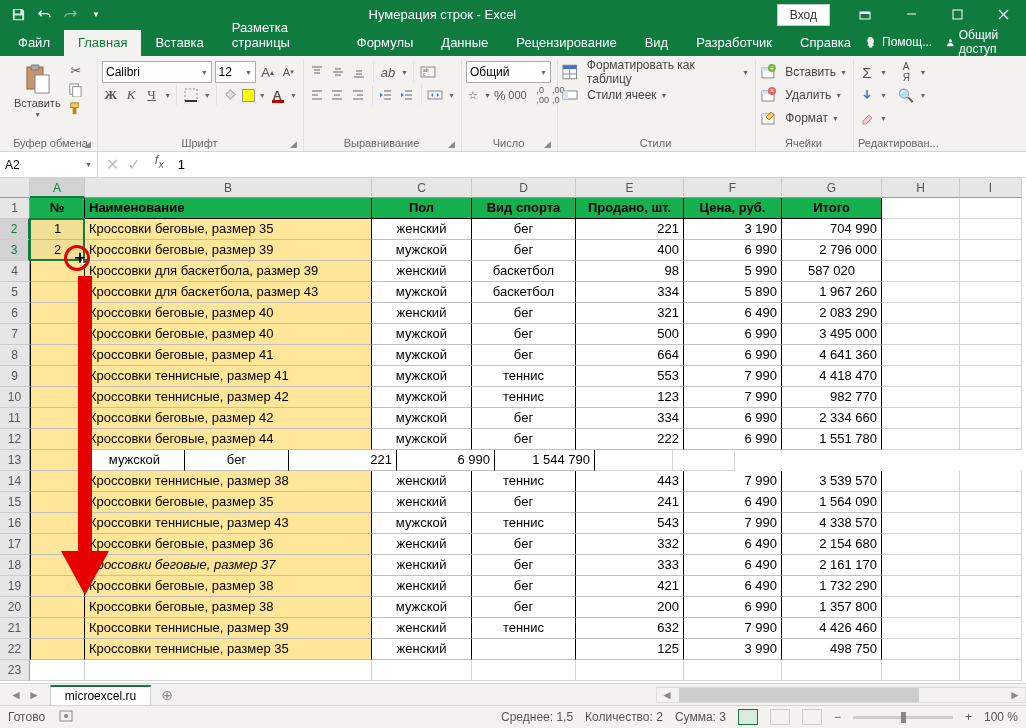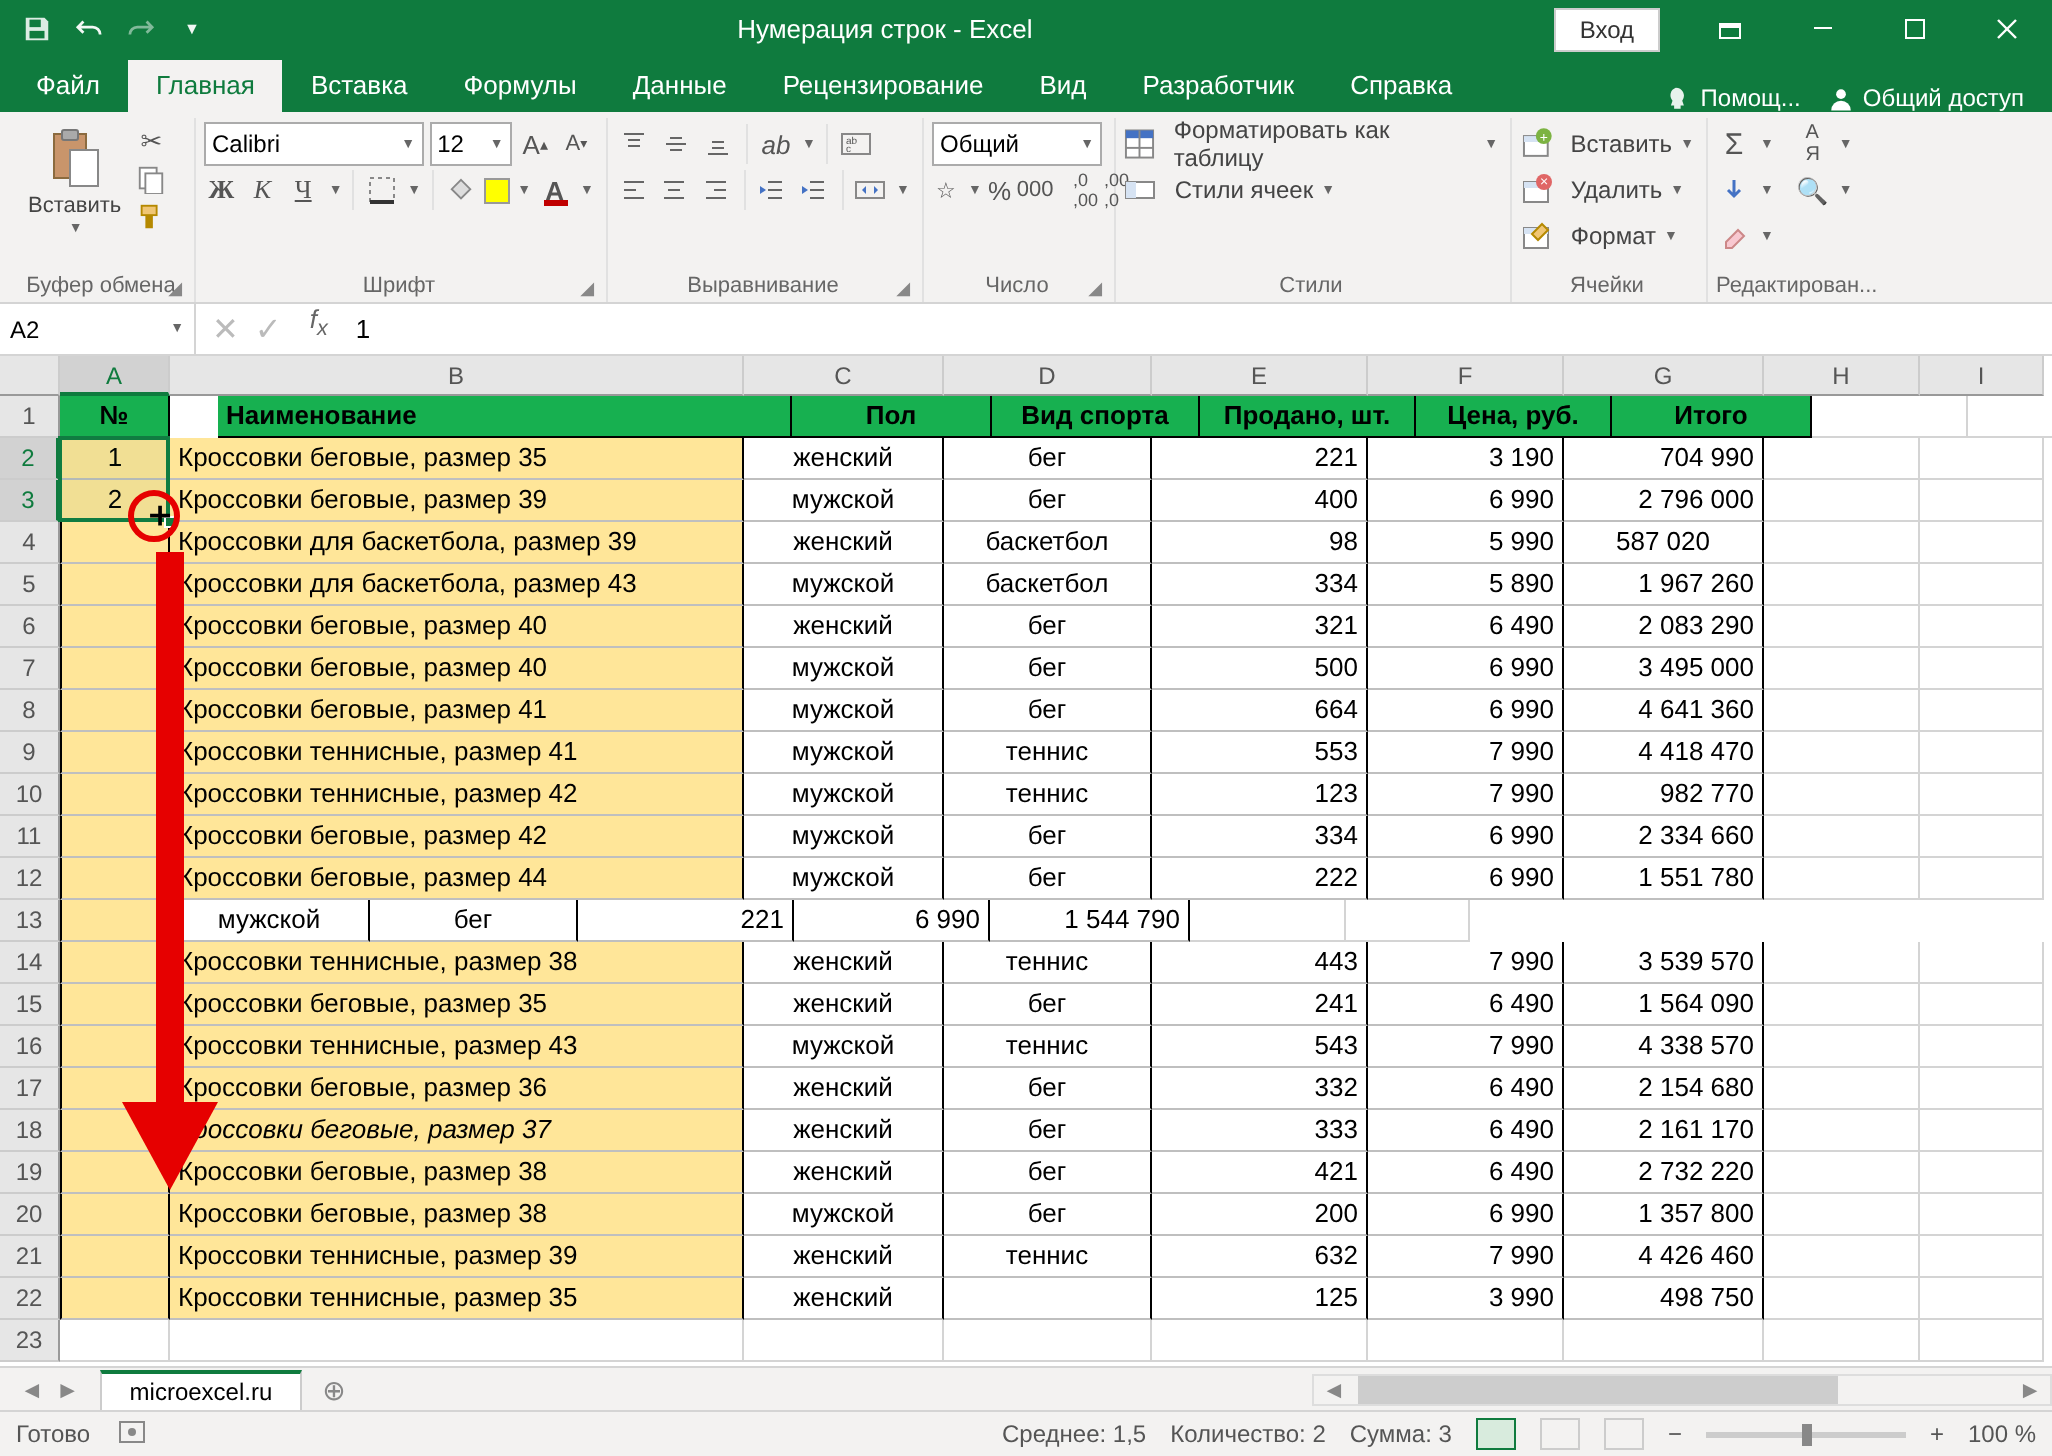--- a/index.html
+++ b/index.html
@@ -146,20 +146,21 @@
           <line x1="10" y1="1" x2="1" y2="10" stroke="#fff" stroke-width="1.2"></line>
         </svg>
       </div>
   </div>
 </div>
 
 <div class="ribbon-tabs">
   <div class="ribbon-tab">Файл</div>
   <div class="ribbon-tab active">Главная</div>
   <div class="ribbon-tab">Вставка</div>
+  <div class="ribbon-tab">Разметка страницы</div>
   <div class="ribbon-tab">Формулы</div>
   <div class="ribbon-tab">Данные</div>
   <div class="ribbon-tab">Рецензирование</div>
   <div class="ribbon-tab">Вид</div>
   <div class="ribbon-tab">Разработчик</div>
   <div class="ribbon-tab">Справка</div>
   <div class="ribbon-tabs-right">
     <span>
         <svg width="13" height="13" viewBox="0 0 16 16">
           <path fill="#fff" d="M6 1a5 5 0 014 8l1 3h-2v2H5v-2H3l1-3A5 5 0 016 1z" opacity=".9"></path>
@@ -485,21 +486,21 @@
       <div class="row-h">18</div>
       <div class="row-h">19</div>
       <div class="row-h">20</div>
       <div class="row-h">21</div>
       <div class="row-h">22</div>
       <div class="row-h">23</div>
     </div>
   <div class="cells" id="cells">
       <div class="crow">
         <div class="cell hdr-cell cw-A" style="width: 55px;">№</div>
-        <div class="cell hdr-cell cw-B" style="width: 287px; text-align: left; margin-left: 24px;">Наименование</div>
+        <div class="cell hdr-cell cw-B" style="width: 287px; text-align: left;">Наименование</div>
         <div class="cell hdr-cell cw-C" style="width: 100px;">Пол</div>
         <div class="cell hdr-cell cw-D" style="width: 104px;">Вид спорта</div>
         <div class="cell hdr-cell cw-E" style="width: 108px;">Продано, шт.</div>
         <div class="cell hdr-cell cw-F" style="width: 98px;">Цена, руб.</div>
         <div class="cell hdr-cell cw-G" style="width: 100px;">Итого</div>
         <div class="cell cw-H" style="width: 78px;"></div>
         <div class="cell cw-I" style="width: 62px;"></div>
       </div>
       <div class="crow">
         <div class="cell cw-A data-cell-a" style="width: 55px;">1</div>
@@ -687,21 +688,21 @@
         <div class="cell cw-H" style="width: 78px;"></div>
         <div class="cell cw-I" style="width: 62px;"></div>
       </div>
       <div class="crow">
         <div class="cell cw-A data-cell-a" style="width: 55px;"></div>
         <div class="cell cw-B data-cell-b" style="width: 287px;">Кроссовки беговые, размер 38</div>
         <div class="cell cw-C data-cell" style="width: 100px;">женский</div>
         <div class="cell cw-D data-cell" style="width: 104px;">бег</div>
         <div class="cell cw-E data-cell num" style="width: 108px;">421</div>
         <div class="cell cw-F data-cell num" style="width: 98px;">6 490</div>
-        <div class="cell cw-G data-cell num" style="width: 100px;">2 732 220</div>
+        <div class="cell cw-G data-cell num" style="width: 100px;">1 732 290</div>
         <div class="cell cw-H" style="width: 78px;"></div>
         <div class="cell cw-I" style="width: 62px;"></div>
       </div>
       <div class="crow">
         <div class="cell cw-A data-cell-a" style="width: 55px;"></div>
         <div class="cell cw-B data-cell-b" style="width: 287px;">Кроссовки беговые, размер 38</div>
         <div class="cell cw-C data-cell" style="width: 100px;">мужской</div>
         <div class="cell cw-D data-cell" style="width: 104px;">бег</div>
         <div class="cell cw-E data-cell num" style="width: 108px;">200</div>
         <div class="cell cw-F data-cell num" style="width: 98px;">6 990</div>

